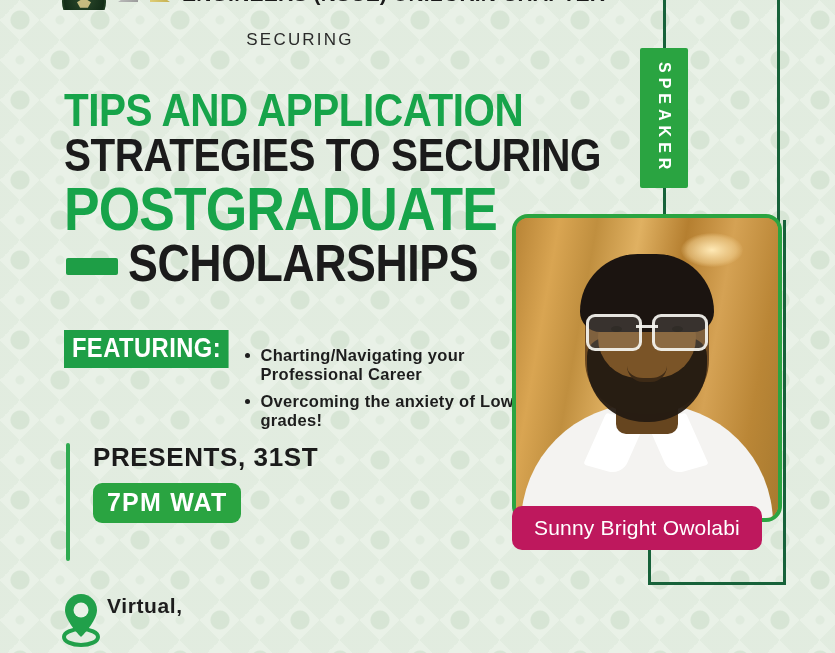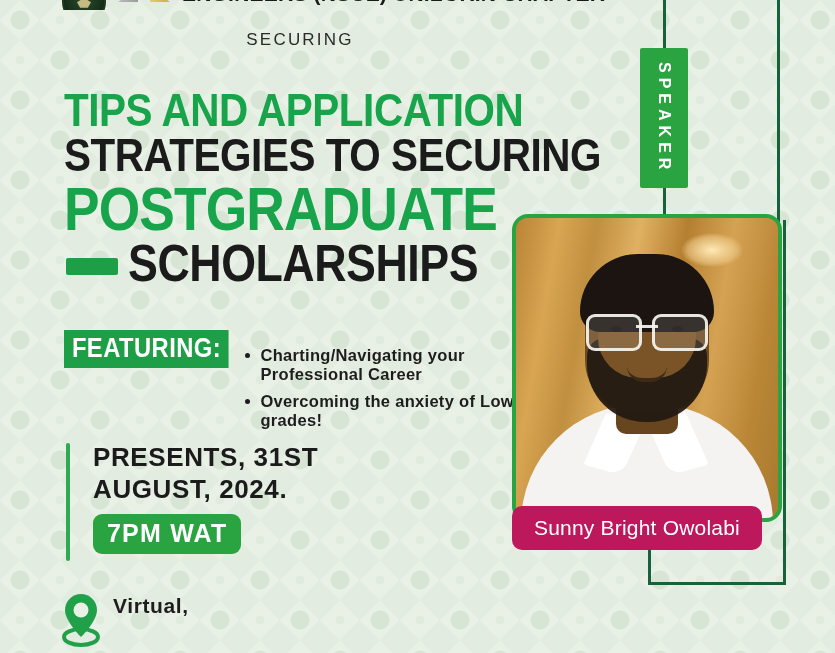--- a/index.html
+++ b/index.html
@@ -123,21 +123,21 @@
     margin-top:9px;display:inline-block;
     background:#2aa441;border-radius:9px;
     padding:5px 14px 7px 14px;
   }
   .time-line{
     font-size:25px;font-weight:800;color:#ffffff;letter-spacing:1.2px;line-height:1.12;
   }
 
   
   .venue{
-    position:absolute;left:58px;top:592px;display:flex;align-items:flex-start;gap:9px;justify-content:flex-end;
+    position:absolute;left:58px;top:592px;display:flex;align-items:flex-start;gap:3px;justify-content:flex-end;
   }
   .pin-wrap{position:relative;width:46px;height:56px;flex:0 0 auto;}
   .venue-text{padding-top:2px;}
   .venue-line{
     font-size:21px;font-weight:700;color:#1d1d1d;letter-spacing:.6px;line-height:1.14;
     display:flex;align-items:center;gap:5px;
   }
   .zoom-badge{
     width:27px;height:27px;border-radius:50%;background:#2d8cff;
     display:inline-flex;align-items:center;justify-content:center;flex:0 0 auto;
@@ -272,21 +272,20 @@
     <div class="featuring-tag">FEATURING:</div>
     <ul class="bullets">
       <li>Charting/Navigating your Professional Career</li>
       <li>Overcoming the anxiety of Low grades!</li>
     </ul>
   </div>
 
   <div class="date-rule"></div>
   <div class="date-block">
     <div class="date-line">PRESENTS, 31ST</div>
-    <div class="date-line">AUGUST, 2024.</div>
     <div class="time-box">
       <div class="time-line">7PM WAT</div>
     </div>
   </div>
 
   <div class="venue">
     <div class="pin-wrap">
       <svg width="46" height="56" viewBox="0 0 46 56">
         <ellipse cx="23" cy="45" rx="17" ry="8" fill="none" stroke="#21a04a" stroke-width="4"></ellipse>
         <path d="M23 2C14.2 2 7 9.2 7 18c0 11.5 16 27 16 27s16-15.5 16-27C39 9.2 31.8 2 23 2z" fill="#21a04a"></path>

